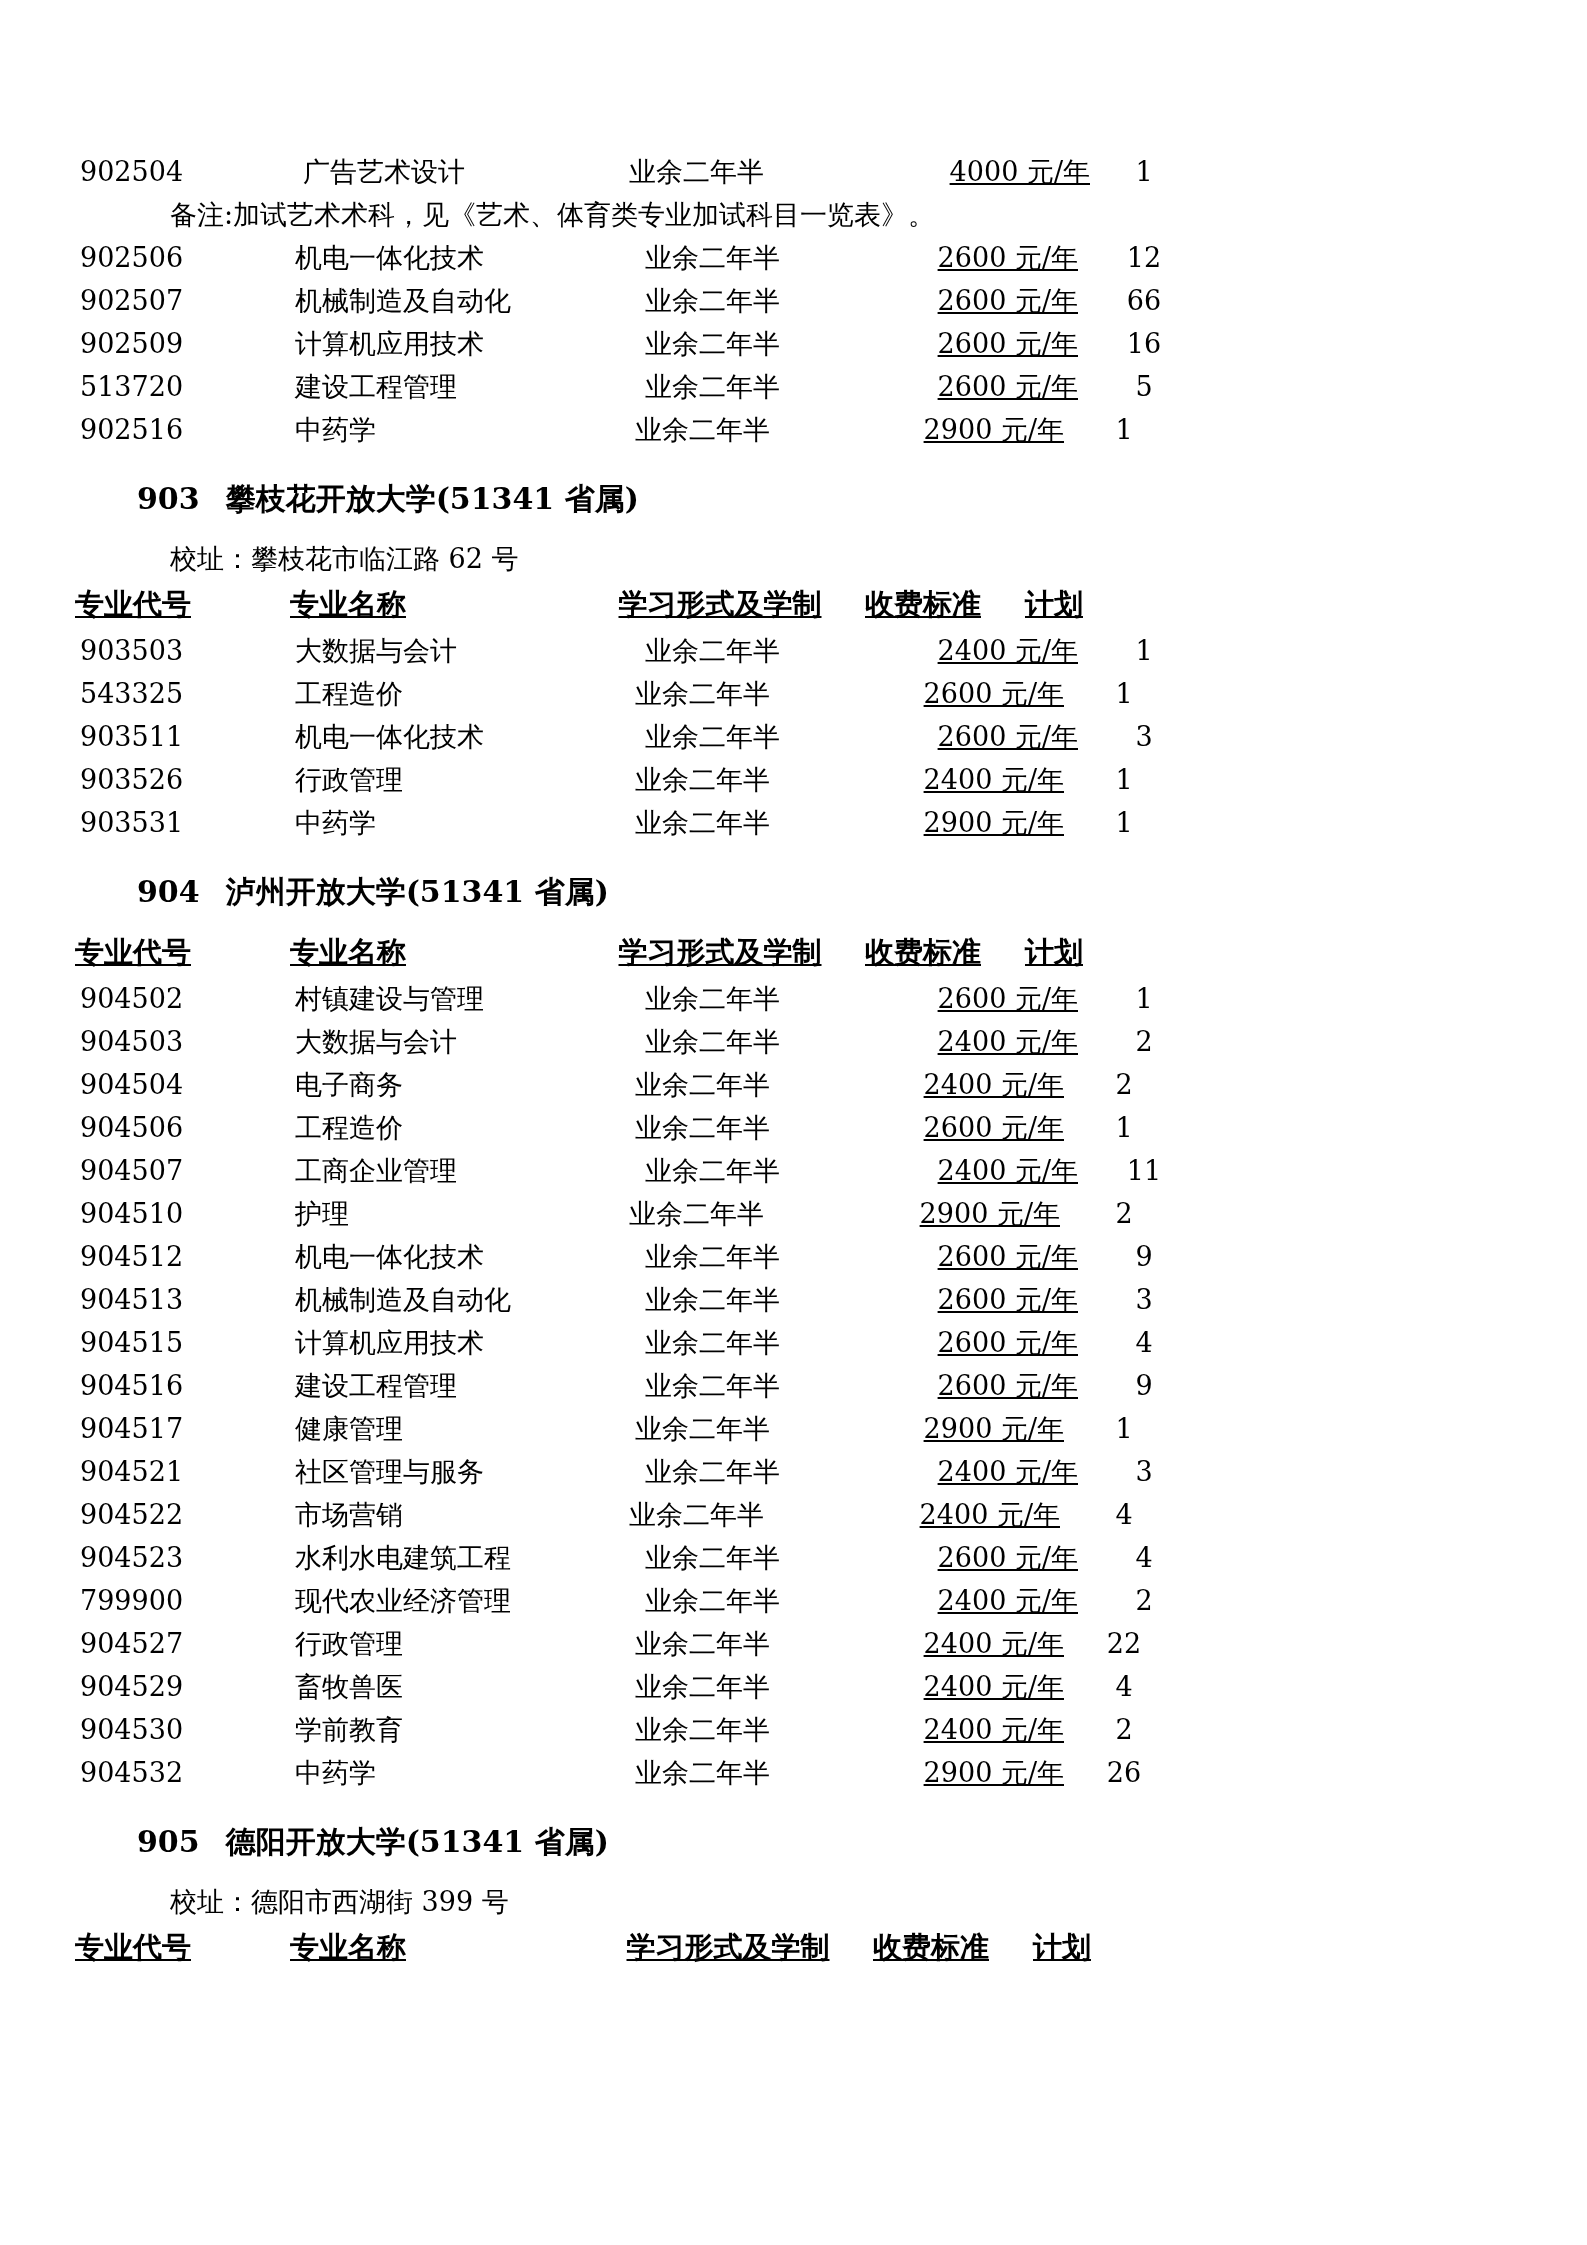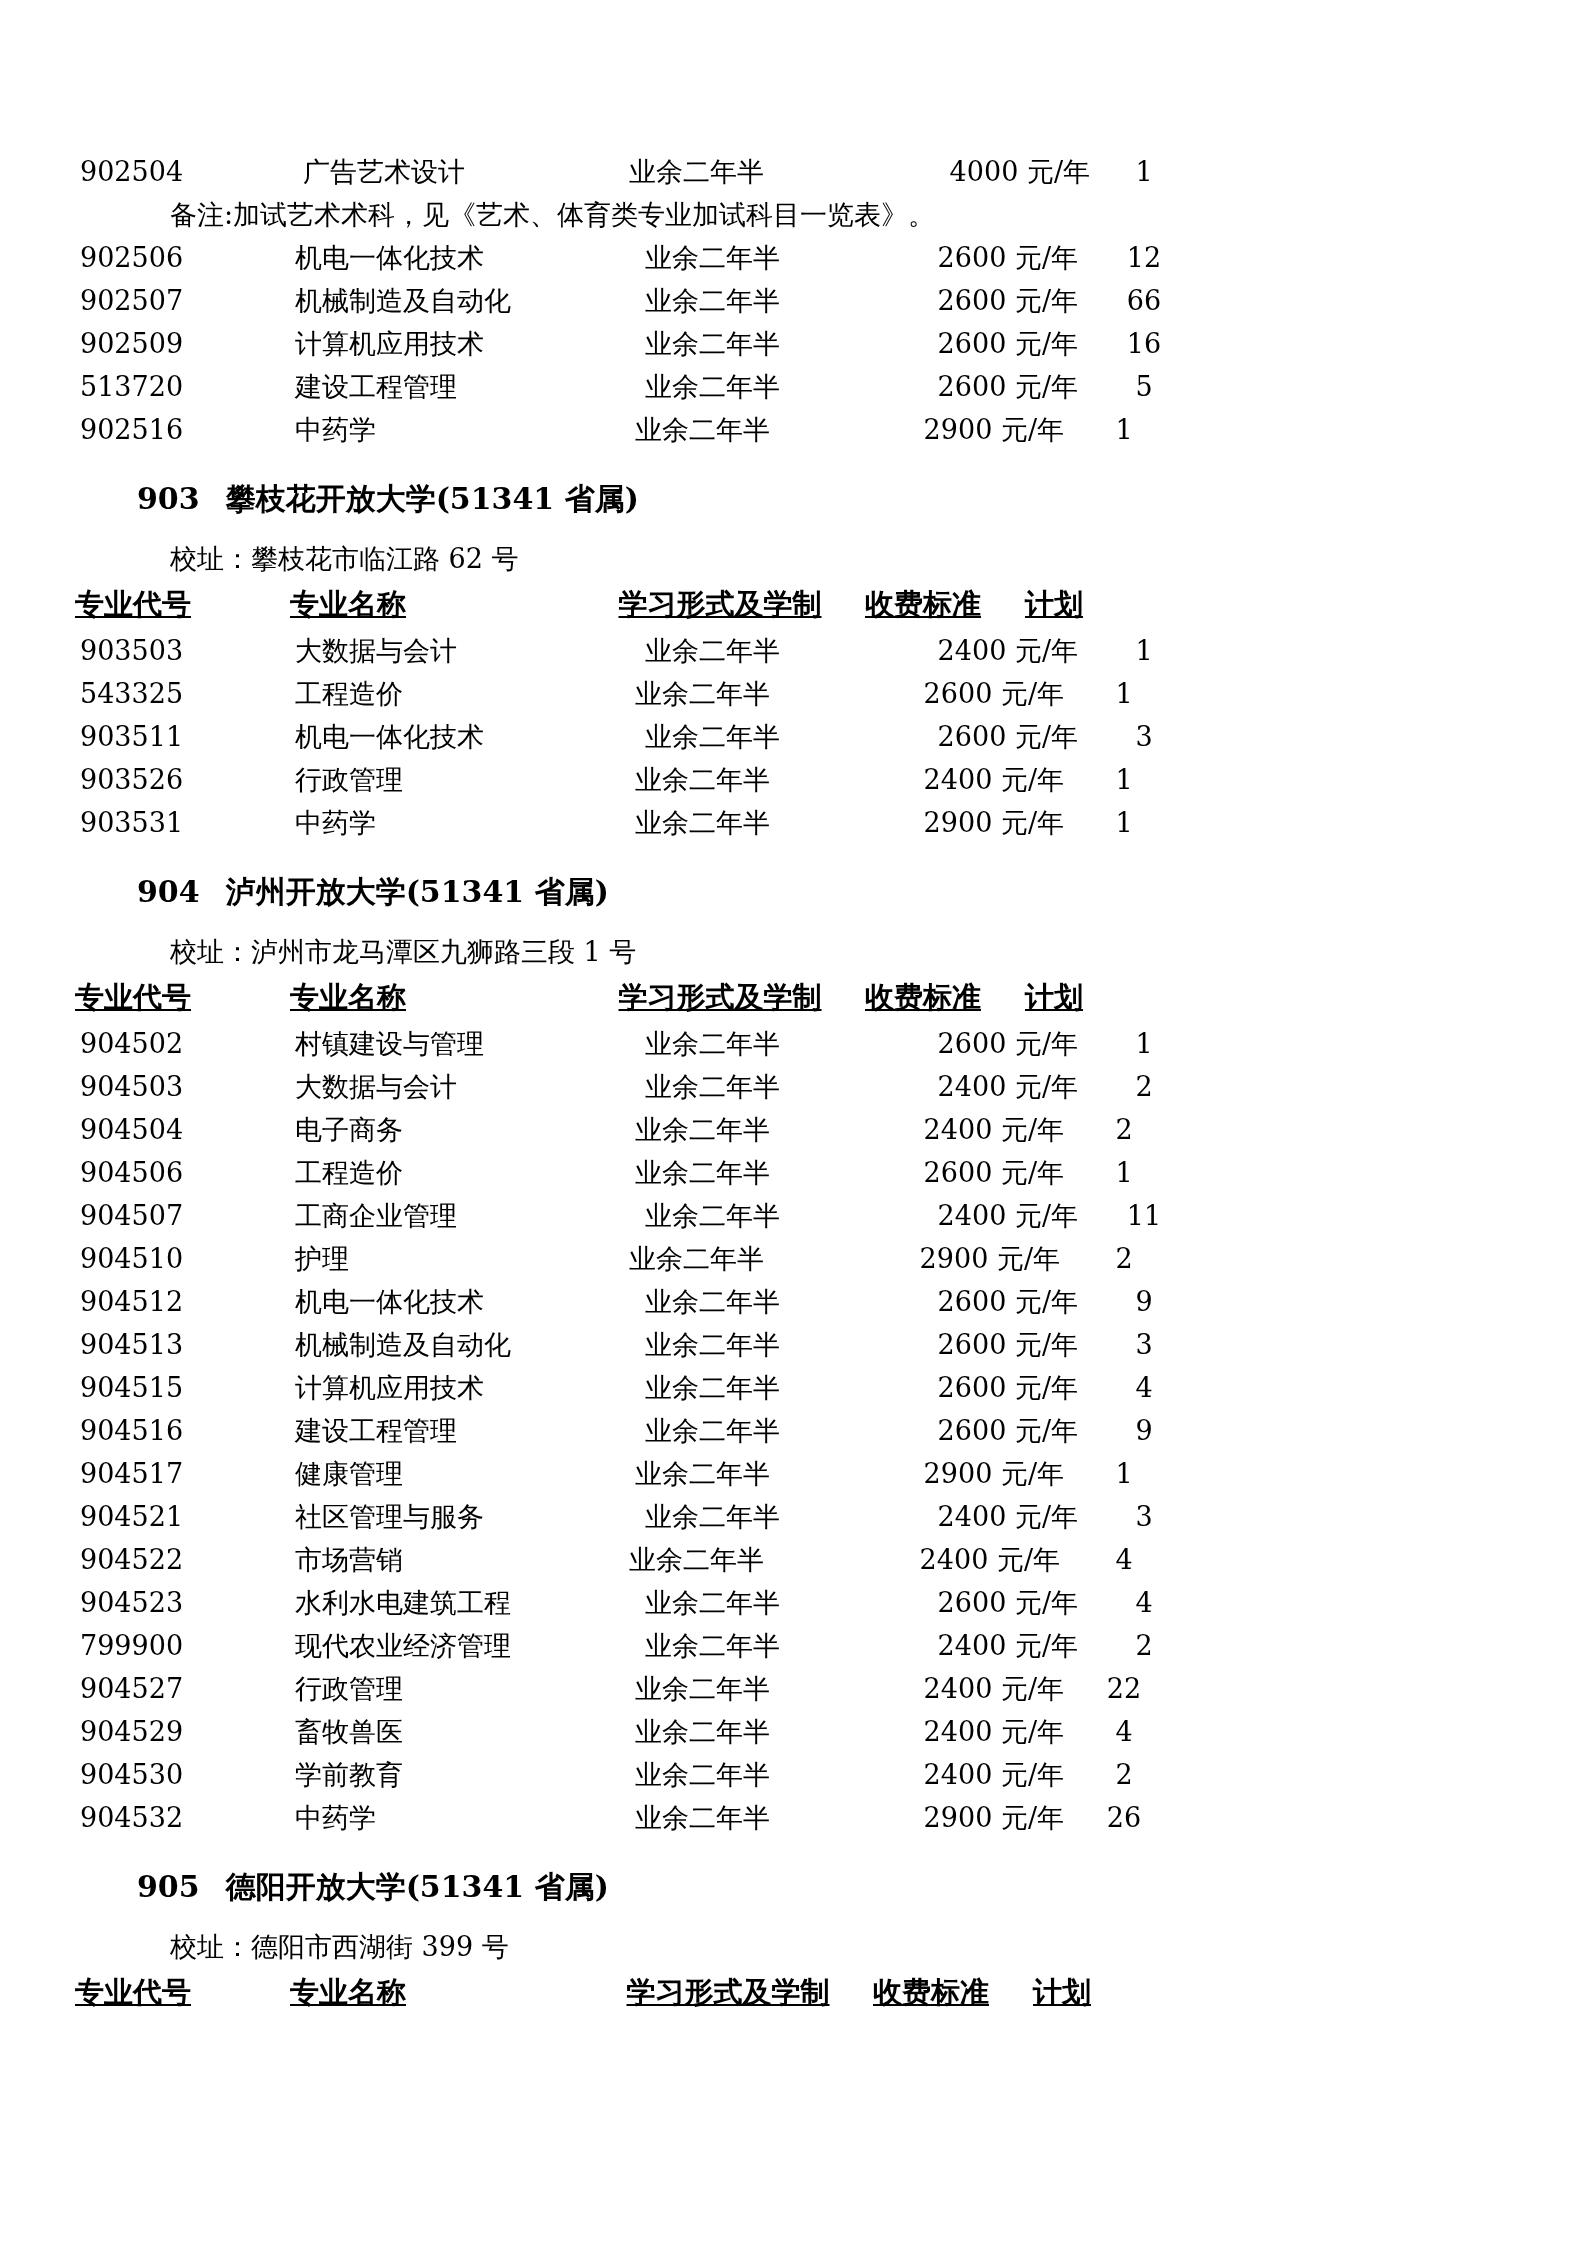--- a/index.html
+++ b/index.html
@@ -38,20 +38,21 @@
   }
   .c-form {
     width: 265px;
     flex: 0 0 265px;
     text-align: center;
   }
   .c-fee {
     width: 225px;
     flex: 0 0 225px;
     text-align: right;
+    text-decoration: underline;
   }
   .c-plan {
     width: 120px;
     flex: 0 0 120px;
     text-align: center;
   }
   
   .sh-4 { position: relative; left: -16px; }
   .sh-3 { position: relative; left: -10px; }
   .sh-2 { position: relative; left: -6px; }
@@ -206,21 +207,20 @@
       <span class="c-form sh-3">业余二年半</span>
       <span class="c-fee sh-2">2900 元/年</span>
       <span class="c-plan sh-2">1</span>
     </div>
   </div>
 
   <div class="block">
     <div class="school-head">
       <span class="num">904</span><span>泸州开放大学(51341 省属)</span>
     </div>
-    <div class="addr">校址：泸州市龙马潭区九狮路三段 1 号</div>
     <div class="thead">
       <span class="h-code">专业代号</span>
       <span class="h-name">专业名称</span>
       <span class="h-form">学习形式及学制</span>
       <span class="h-fee">收费标准</span>
       <span class="h-plan">计划</span>
     </div>
 
     <div class="row">
       <span class="c-code">904502</span>

